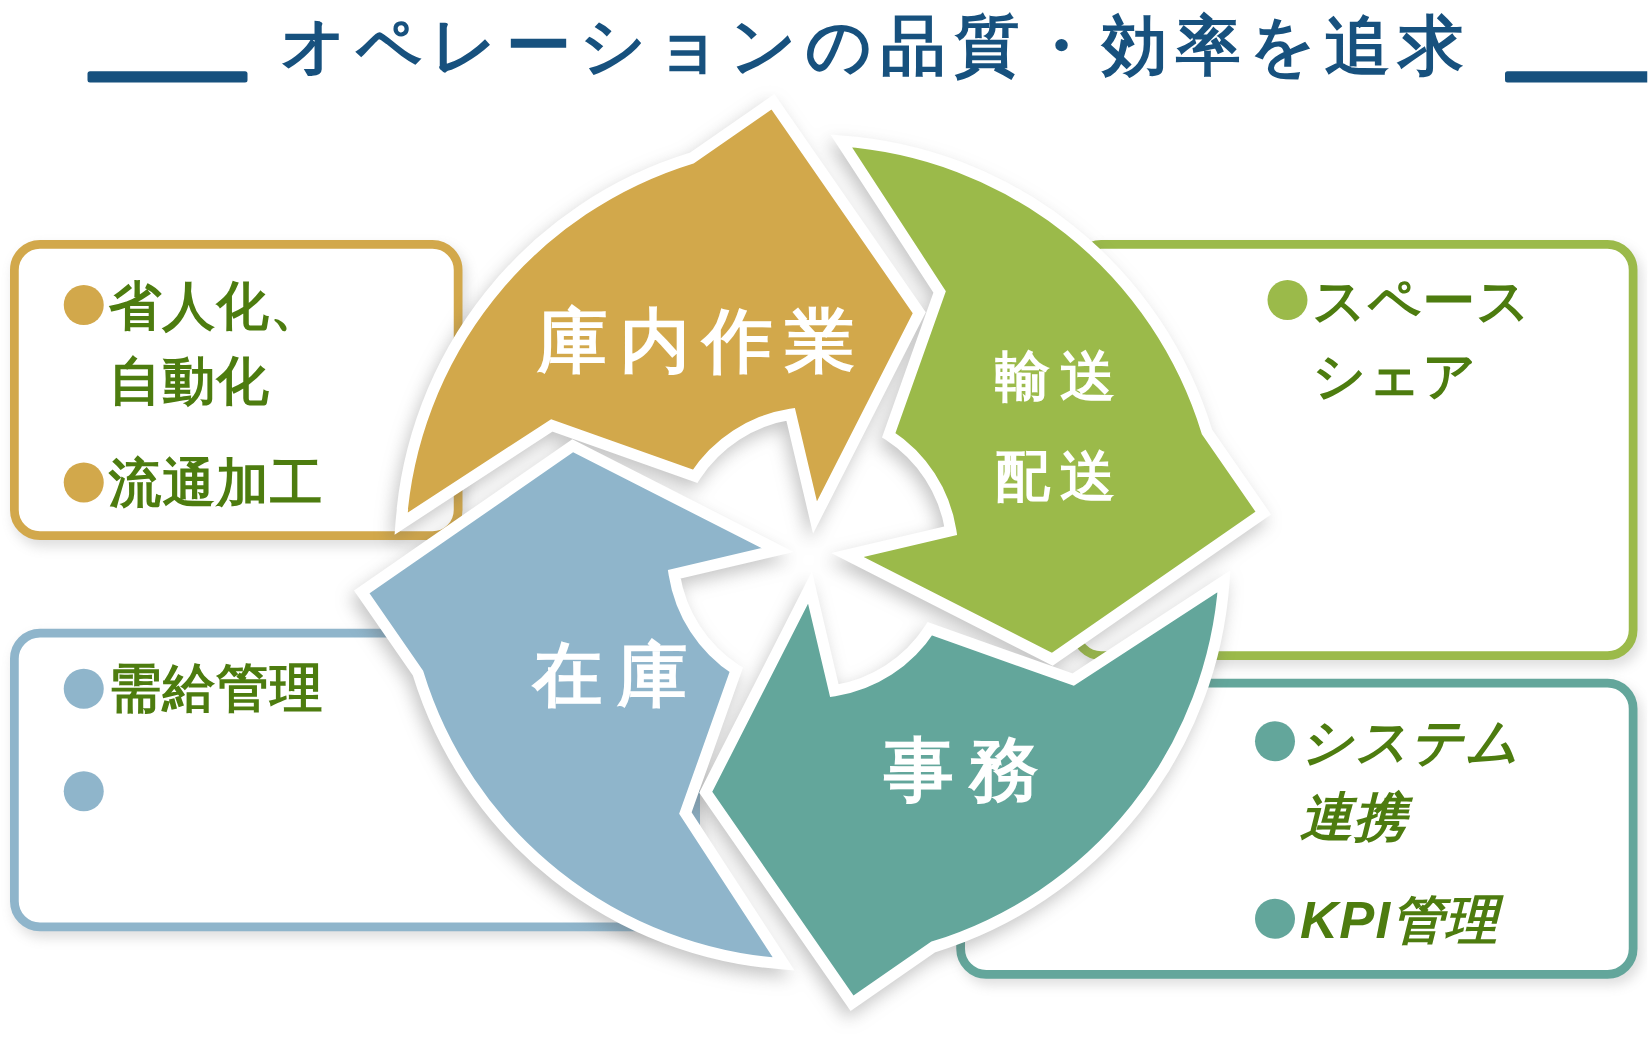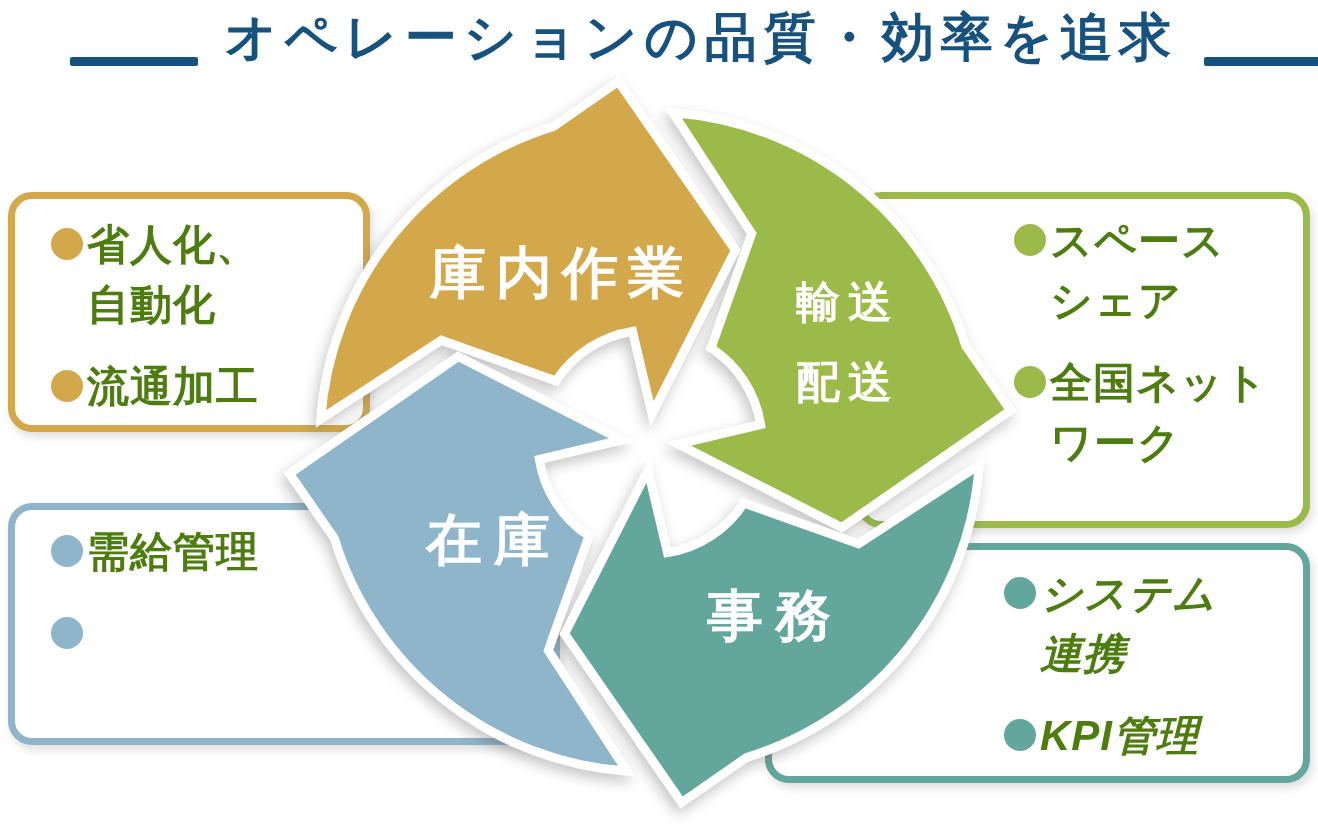--- a/index.html
+++ b/index.html
@@ -73,25 +73,20 @@
       </ul>
   </div>
 
   <div class="info-box box-tr" style="border-color: rgb(155, 186, 74);">
     <ul class="feature-list" style="color: rgb(59, 59, 59);">
         <li>
           <span class="dot" style="background: rgb(155, 186, 74);"></span>
           <span class="item-text">スペース
 シェア</span>
         </li>
-        <li>
-          <span class="dot" style="background: rgb(155, 186, 74);"></span>
-          <span class="item-text">全国ネット
-ワーク</span>
-        </li>
       </ul>
   </div>
 
   <div class="info-box box-bl" style="border-color: rgb(143, 181, 203);">
     <ul class="feature-list" style="color: rgb(59, 59, 59); font-family: Liberation Serif, serif;">
         <li>
           <span class="dot" style="background: rgb(143, 181, 203);"></span>
           <span class="item-text">需給管理</span>
         </li>
         <li>

